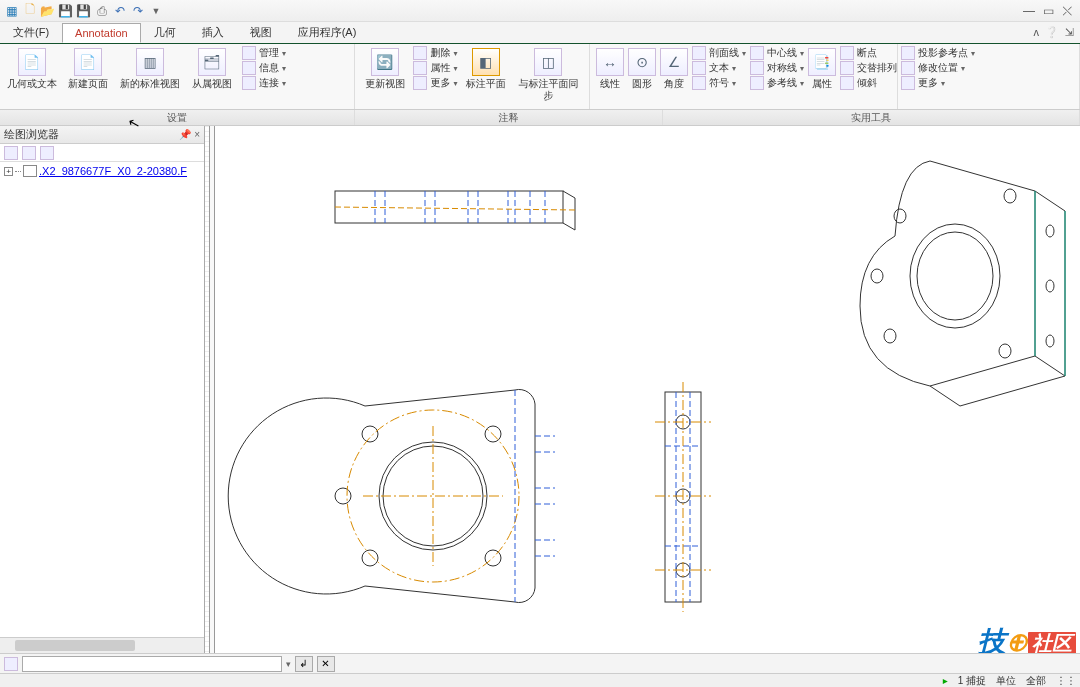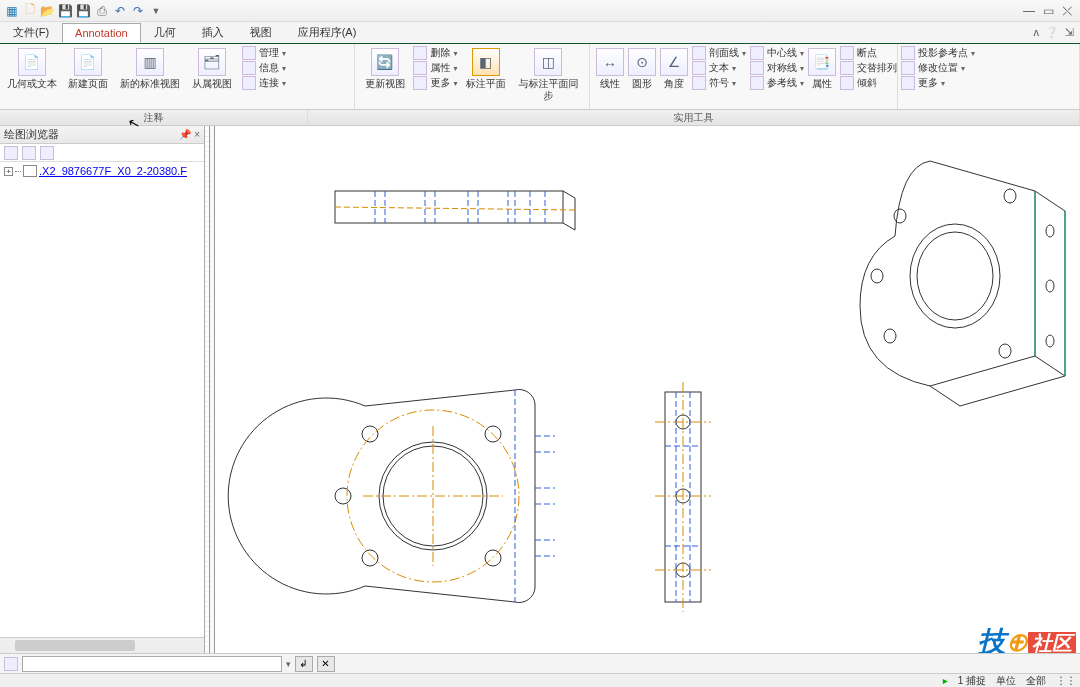--- a/index.html
+++ b/index.html
@@ -254,20 +254,21 @@
       <span class="si" style="width:16px;height:16px"></span>
       <span class="si" style="width:16px;height:16px"></span>
       <span class="si" style="width:16px;height:16px"></span>
       <span class="si" style="width:16px;height:16px"></span>
       <span class="si" style="width:16px;height:16px"></span>
     </div>
   </div>
 </div>
 
 <div class="section-bar">
+  <div style="width:355px">设置</div>
   <div style="width:308px">注释</div>
   <div style="flex:1">实用工具</div>
 </div>
 
 <div class="workarea">
   <div class="browser">
     <div class="browser-header">
       <span>绘图浏览器</span>
       <div class="btns">
         <span>📌</span>

